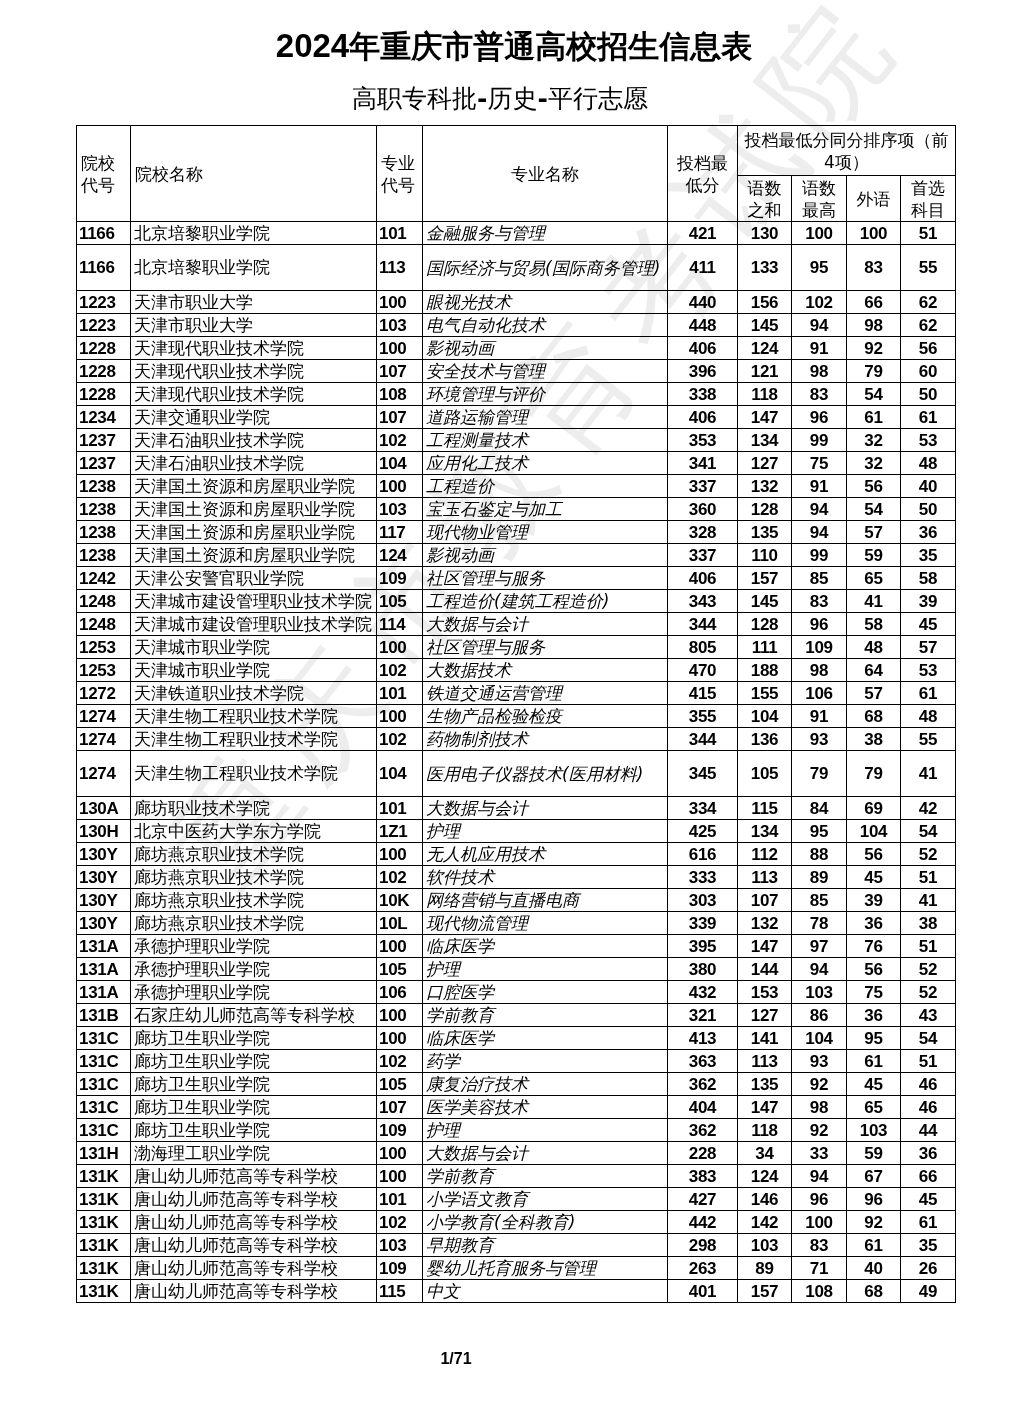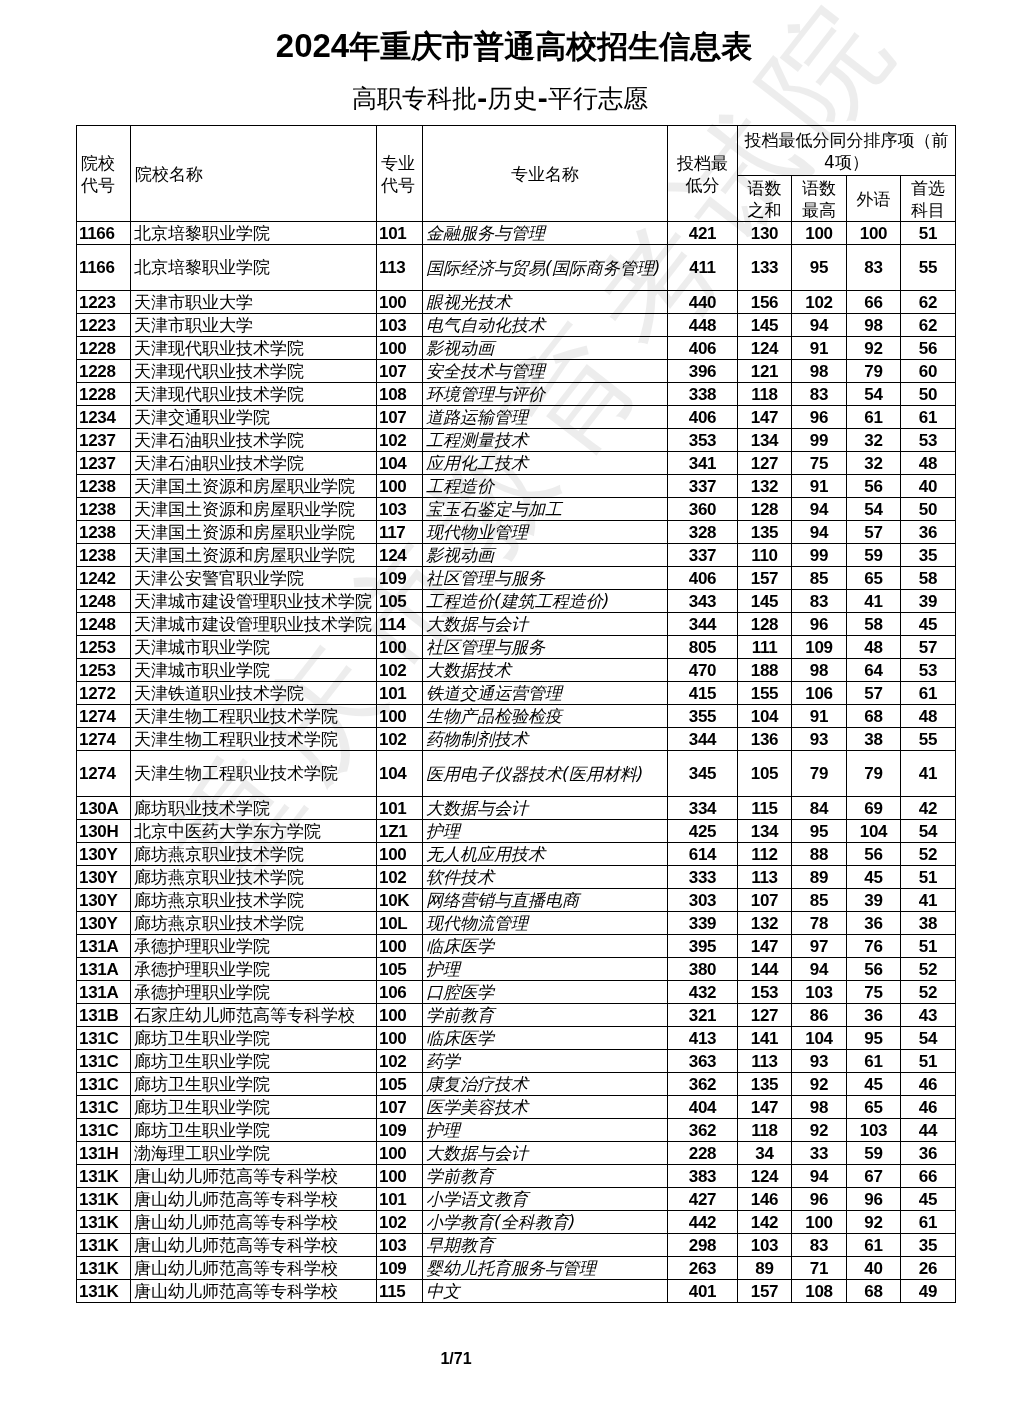--- a/index.html
+++ b/index.html
@@ -364,21 +364,21 @@
         <td class="num">134</td>
         <td class="num">95</td>
         <td class="num">104</td>
         <td class="num">54</td>
       </tr>
       <tr class="row">
         <td class="code">130Y</td>
         <td class="name">廊坊燕京职业技术学院</td>
         <td class="mcode">100</td>
         <td class="major">无人机应用技术</td>
-        <td class="num">614</td>
+        <td class="num">616</td>
         <td class="num">112</td>
         <td class="num">88</td>
         <td class="num">56</td>
         <td class="num">52</td>
       </tr>
       <tr class="row">
         <td class="code">130Y</td>
         <td class="name">廊坊燕京职业技术学院</td>
         <td class="mcode">102</td>
         <td class="major">软件技术</td>

